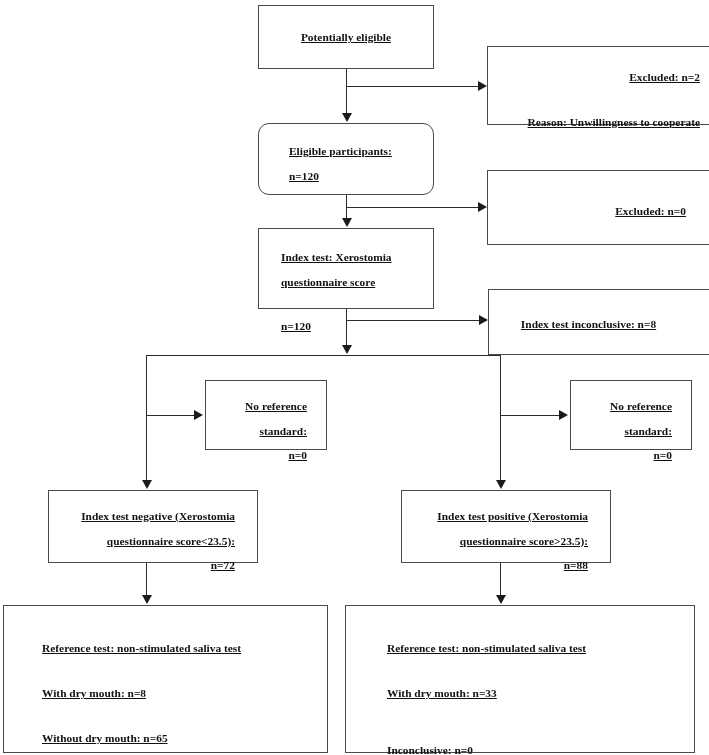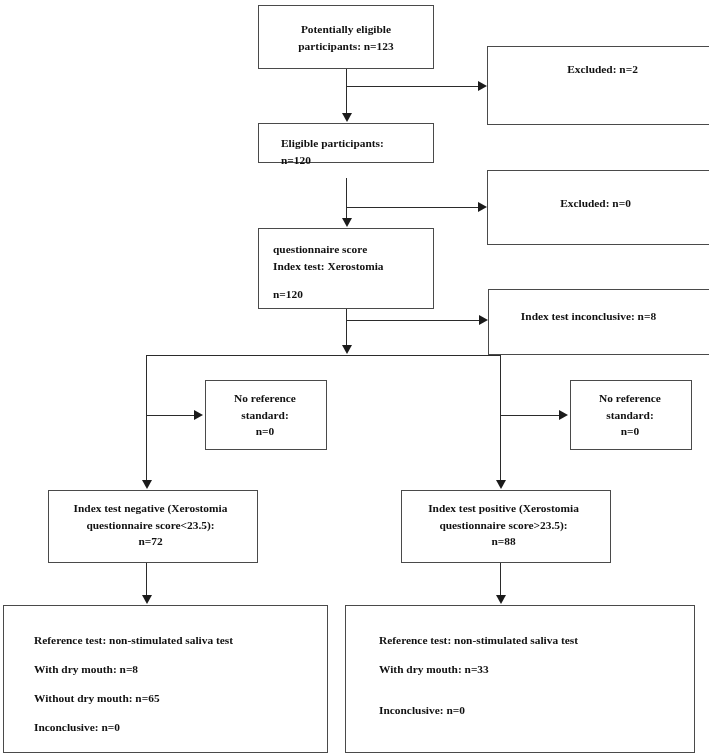--- a/index.html
+++ b/index.html
@@ -24,21 +24,21 @@
     font-weight:bold;
     font-size:11.4px;
     line-height:1.45;
     color:#111111;
   }
   .box .inner{
     position:absolute;
     left:9px; right:9px;
   }
   .ctr{ text-align:center; }
-  .rgt{ text-align:center; }
+  .rgt{ text-align:right; }
   .lft{ text-align:left; }
   .ln{ line-height:1.5; }
   
   .vline{
     position:absolute;
     width:0;
     border-left:1.3px solid #2b2b2b;
   }
   .hline{
     position:absolute;
@@ -52,21 +52,21 @@
     border-right:5px solid transparent;
     border-top:9px solid #1b1b1b;
   }
   .arrow-right{
     position:absolute;
     width:0;height:0;
     border-top:5px solid transparent;
     border-bottom:5px solid transparent;
     border-left:9px solid #1b1b1b;
   }
-  .p{ margin:0; }
+  .p{ margin:8px;text-decoration:underline; }
   .gap{ display:block; height:12px; }
 </style>
 </head>
 <body>
 
 <div id="canvas">
 
   <div class="vline" style="left:346px; top:68px; height:47px;"></div>
   <div class="arrow-down" style="left:342px; top:113px;"></div>
 
@@ -101,48 +101,48 @@
 
   <div class="vline" style="left:146px; top:563px; height:34px;"></div>
   <div class="arrow-down" style="left:142px; top:595px;"></div>
 
   <div class="vline" style="left:500px; top:563px; height:34px;"></div>
   <div class="arrow-down" style="left:496px; top:595px;"></div>
 
   <div class="box" style="left:258px; top:5px; width:176px; height:64px;">
     <div class="inner ctr" style="top:15px;">
       <div class="p">Potentially eligible</div>
-      <div class="p">participants: n=123</div>
     </div>
   </div>
 
   <div class="box" style="left:487px; top:46px; width:236px; height:79px;">
     <div class="inner rgt" style="top:14px; right:14px;">
       <div class="p">Excluded: n=2</div>
       <span class="gap"></span>
-    </div>
-  </div>
-
-  <div class="box" style="left:258px; top:123px; width:176px; height:40px;">
+      <div class="p">Reason: Unwillingness to cooperate</div>
+    </div>
+  </div>
+
+  <div class="box" style="left:258px; top:123px; width:176px; height:72px;border-radius:11px;">
     <div class="inner lft" style="top:11px; left:22px;">
       <div class="p">Eligible participants:</div>
       <div class="p">n=120</div>
     </div>
   </div>
 
   <div class="box" style="left:487px; top:170px; width:236px; height:75px;">
     <div class="inner rgt" style="top:24px; right:28px;">
       <div class="p">Excluded: n=0</div>
     </div>
   </div>
 
   <div class="box" style="left:258px; top:228px; width:176px; height:81px;">
     <div class="inner lft" style="top:12px; left:14px;">
+      <div class="p">Index test: Xerostomia</div>
       <div class="p">questionnaire score</div>
-      <div class="p">Index test: Xerostomia</div>
       <span class="gap"></span>
       <div class="p">n=120</div>
     </div>
   </div>
 
   <div class="box" style="left:488px; top:289px; width:235px; height:66px;">
     <div class="inner ctr" style="top:18px; left:6px; right:40px;">
       <div class="p">Index test inconclusive: n=8</div>
     </div>
   </div>

